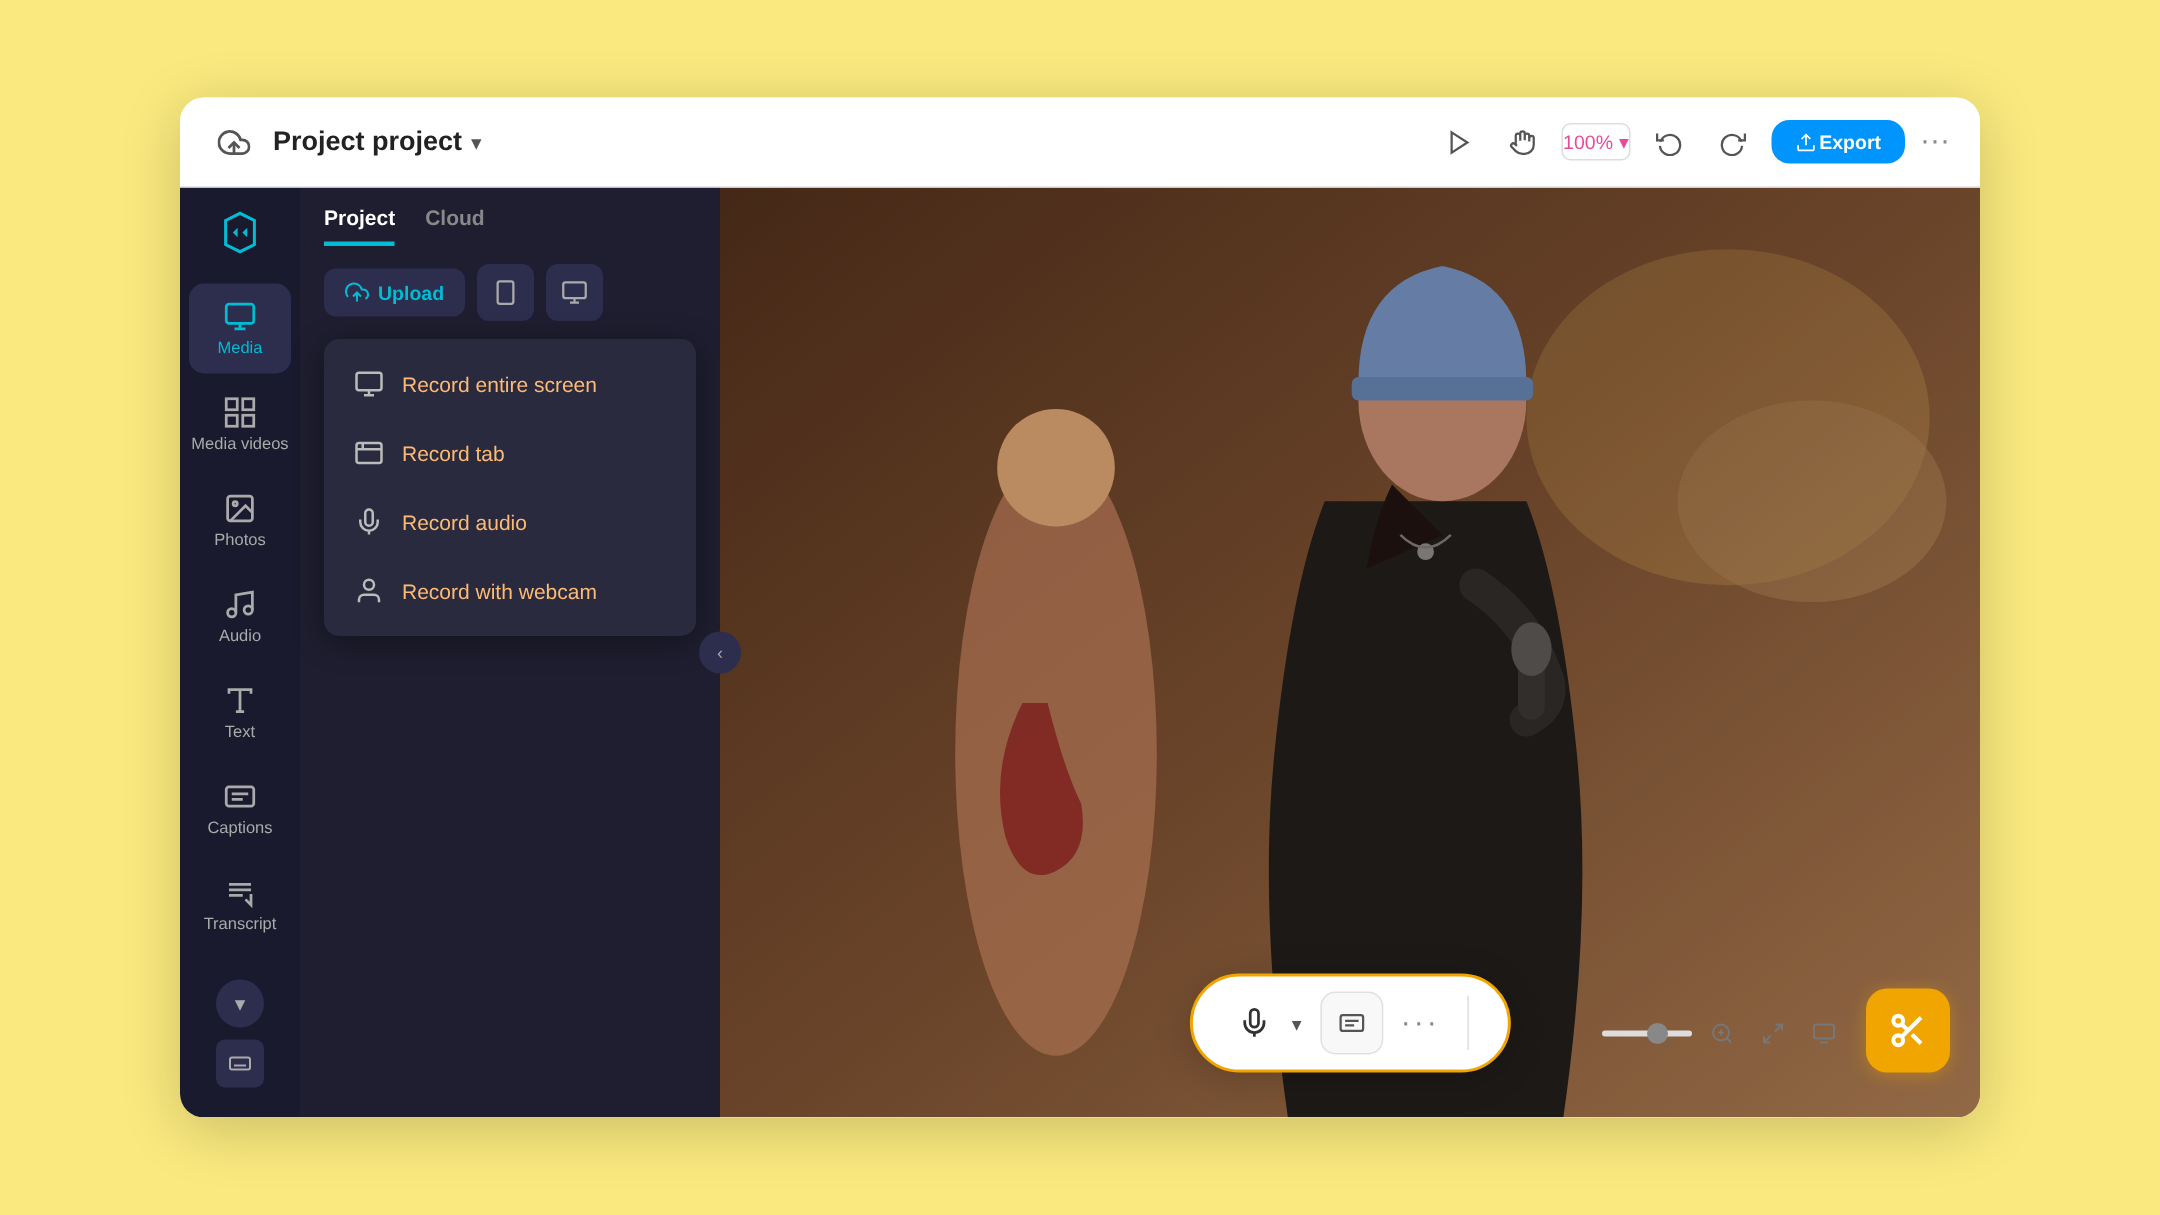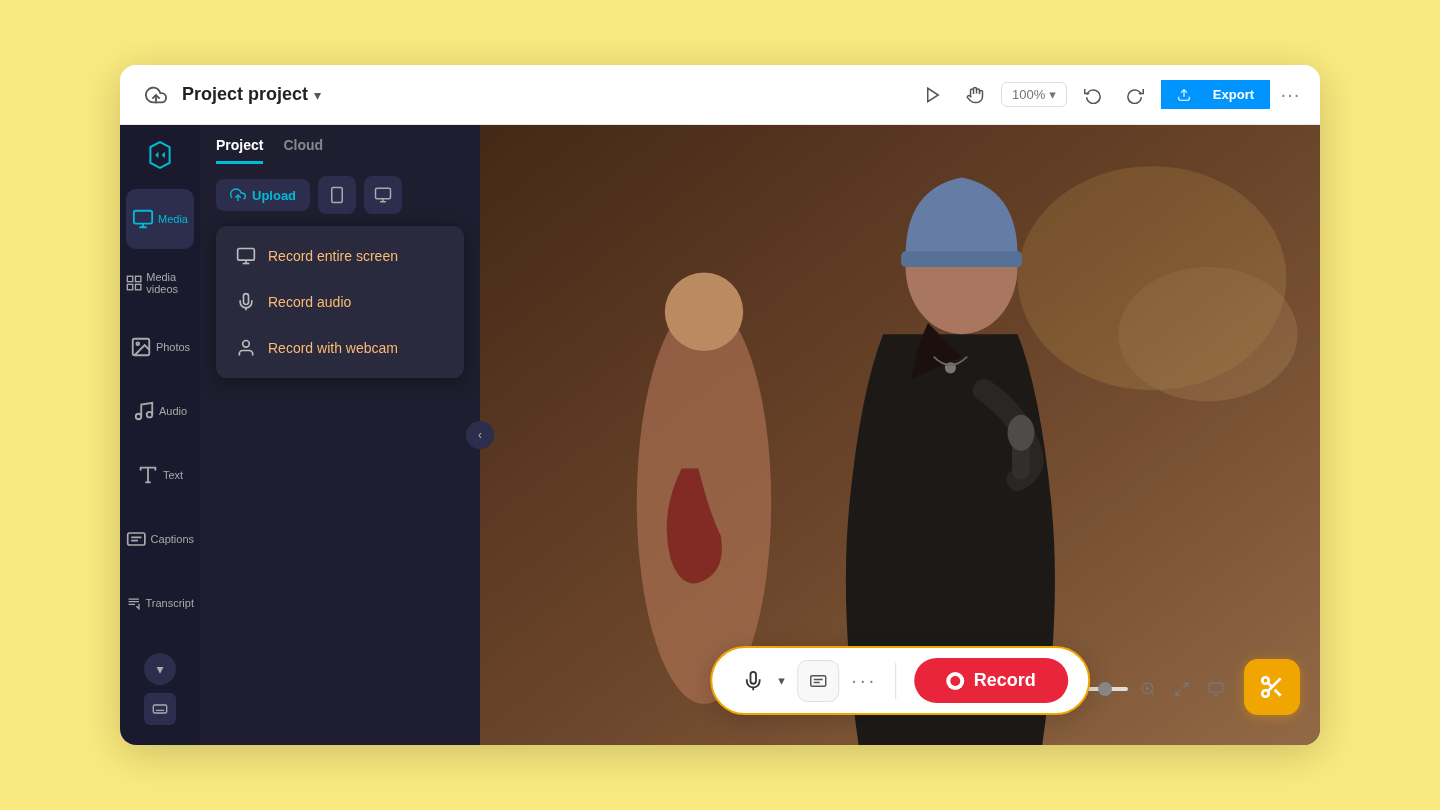--- a/index.html
+++ b/index.html
@@ -71,40 +71,40 @@
       background: transparent;
       cursor: pointer;
       border-radius: 6px;
       color: #555;
       font-size: 16px;
     }
     .zoom-btn {
       display: flex;
       align-items: center;
       gap: 4px;
-      padding: 4px 10px;
+      padding: 4px 0;
       border: 1px solid #ddd;
       border-radius: 6px;
       background: #fff;
       cursor: pointer;
       font-size: 13px;
-      color: #737373;
+      color: #ec4899;
     }
     .export-btn {
       background: #0094ff;
       color: #fff;
       border: none;
-      border-radius: 0;
+      border-radius: 12px;
       padding: 7px 16px;
       font-size: 13px;
       font-weight: 600;
       cursor: pointer;
       display: flex;
       align-items: center;
-      gap: 22px;
+      gap: 2px;
     }
     .more-btn {
       font-size: 20px;
       color: #888;
       background: transparent;
       border: none;
       cursor: pointer;
     }
     
     .body {
@@ -129,21 +129,21 @@
       display: flex;
       align-items: center;
       justify-content: center;
       margin-bottom: 10px;
     }
     .sidebar-logo svg { width: 32px; height: 32px; }
     .sidebar-item {
       width: 68px;
       height: 60px;
       display: flex;
-      flex-direction: row;
+      flex-direction: column;
       align-items: center;
       justify-content: center;
       gap: 4px;
       border-radius: 10px;
       cursor: pointer;
       color: #aaa;
       font-size: 11px;
     }
     .sidebar-item.active {
       background: #2d2d4e;
@@ -642,20 +642,28 @@
       </div>
 
       <div class="dropdown-menu">
         <div class="dropdown-item">
           <svg viewBox="0 0 24 24" fill="none" stroke="currentColor" stroke-width="2" width="20" height="20">
             <rect x="2" y="3" width="20" height="14" rx="2"></rect>
               <line x1="8" y1="21" x2="16" y2="21"></line>
               <line x1="12" y1="17" x2="12" y2="21"></line>
           </svg>
           <span>Record entire screen</span>
+        </div>
+        <div class="dropdown-item">
+          <svg viewBox="0 0 24 24" fill="none" stroke="currentColor" stroke-width="2" width="20" height="20">
+            <rect x="2" y="4" width="20" height="16" rx="2"></rect>
+              <line x1="2" y1="9" x2="22" y2="9"></line>
+              <line x1="7" y1="4" x2="7" y2="9"></line>
+          </svg>
+          <span>Record tab</span>
         </div>
         <div class="dropdown-item">
           <svg viewBox="0 0 24 24" fill="none" stroke="currentColor" stroke-width="2" width="20" height="20">
             <path d="M12 2a3 3 0 0 0-3 3v7a3 3 0 0 0 6 0V5a3 3 0 0 0-3-3z"></path>
               <path d="M19 10v2a7 7 0 0 1-14 0v-2"></path>
               <line x1="12" y1="19" x2="12" y2="22"></line>
           </svg>
           <span>Record audio</span>
         </div>
         <div class="dropdown-item">
@@ -733,24 +741,20 @@
             <rect x="2" y="5" width="20" height="14" rx="2"></rect>
               <line x1="6" y1="10" x2="18" y2="10"></line>
               <line x1="6" y1="14" x2="14" y2="14"></line>
           </svg>
         </button>
 
         <button class="toolbar-dots-btn">···</button>
 
         <div class="toolbar-divider"></div>
 
-        <button class="record-btn">
-          <div class="record-dot"></div>
-          <span>Record</span>
-        </button>
       </div>
 
       <button class="scissors-btn">
         <svg viewBox="0 0 24 24" fill="none" stroke="white" stroke-width="2.5" width="26" height="26">
           <circle cx="6" cy="6" r="3"></circle>
             <circle cx="6" cy="18" r="3"></circle>
           <line x1="20" y1="4" x2="8.12" y2="15.88"></line>
             <line x1="14.47" y1="14.48" x2="20" y2="20"></line>
           <line x1="8.12" y1="8.12" x2="12" y2="12"></line>
         </svg>

